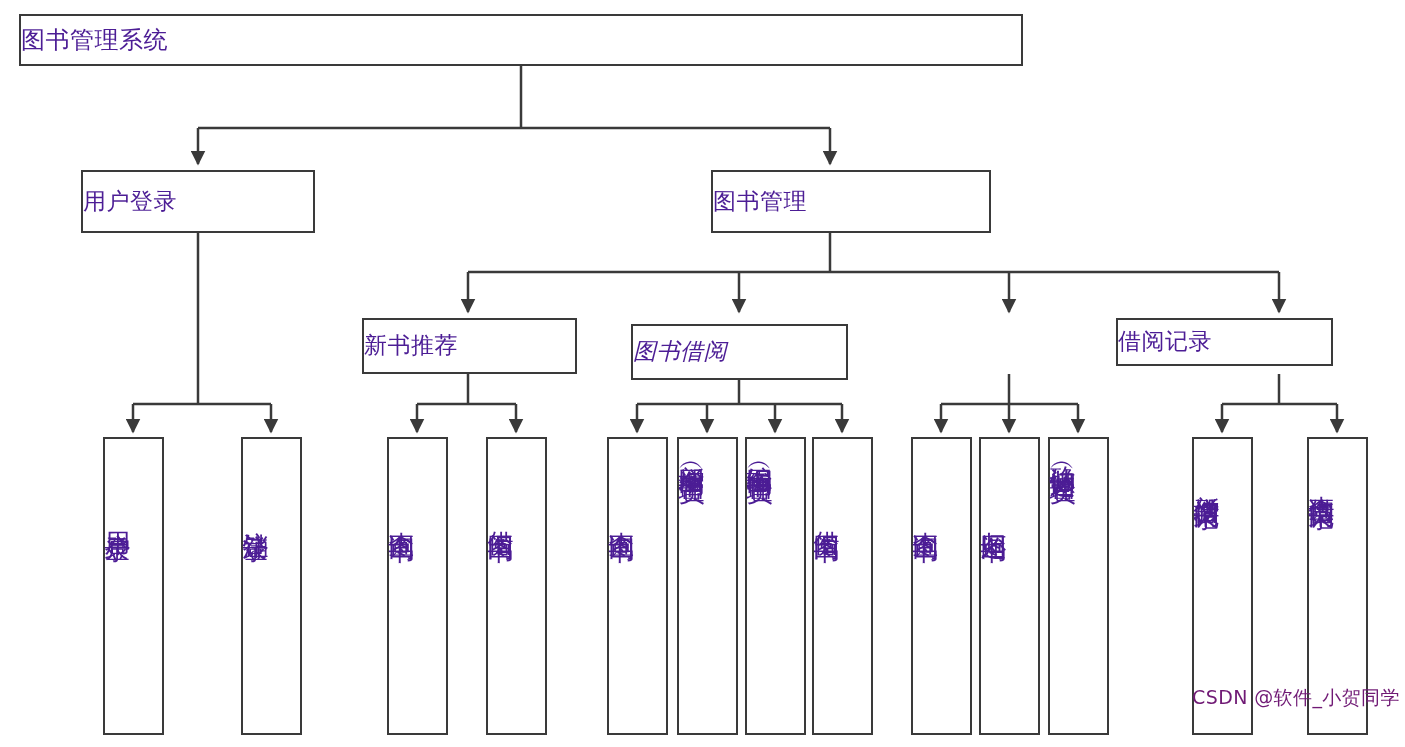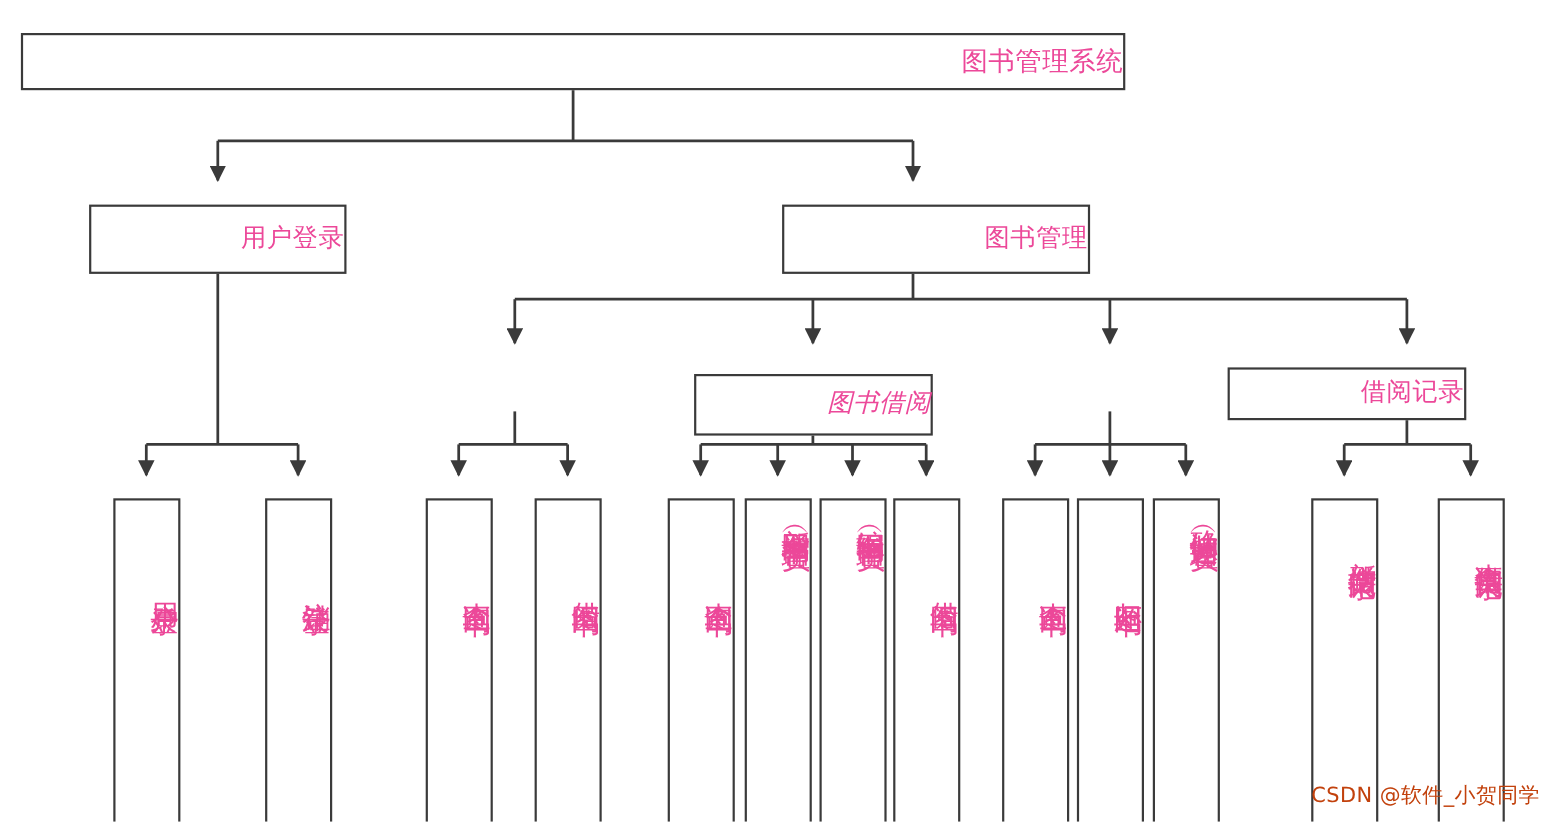--- a/index.html
+++ b/index.html
@@ -26,24 +26,23 @@
     height: 747px;
     pointer-events: none;
   }
   .node {
     position: absolute;
     box-sizing: border-box;
     border: 2.5px solid #3a3a3a;
     background: #ffffff;
     display: flex;
     align-items: center;
-    justify-content: flex-end;
-    color: #ec4899;
+    justify-content: flex-start;
+    color: #4c1d95;
     z-index: 2;
-    margin-top: 16px;
   }
   .node .label {
     display: block;
     text-align: center;
     line-height: 1.18;
     letter-spacing: 0.5px;
   }
   .node.horiz .label {
     font-size: 23px;
     white-space: nowrap;
@@ -59,23 +58,23 @@
     line-height: 1.0;
     letter-spacing: 2px;
     white-space: nowrap;
   }
   .node.root .label {
     font-size: 24px;
   }
   .watermark {
     position: absolute;
     left: 1192px;
-    top: 710px;
+    top: 685px;
     font-size: 19px;
-    color: #c2410c;
+    color: #701a75;
     white-space: nowrap;
     z-index: 3;
     letter-spacing: 0.4px;
   }
 </style>
 </head>
 <body>
 
 <div id="canvas">
 
@@ -133,20 +132,23 @@
     <span class="label">图书管理系统</span>
   </div>
 
   <div class="node horiz" style="left:81px; top:170px; width:234px; height:63px;">
     <span class="label">用户登录</span>
   </div>
   <div class="node horiz" style="left:711px; top:170px; width:280px; height:63px;">
     <span class="label">图书管理</span>
   </div>
 
+  <div class="node horiz" style="left:362px; top:318px; width:215px; height:56px;">
+    <span class="label">新书推荐</span>
+  </div>
   <div class="node horiz" style="left:631px; top:324px; width:217px; height:56px;font-style:italic;">
     <span class="label">图书借阅</span>
   </div>
   <div class="node horiz" style="left:1116px; top:318px; width:217px; height:48px;">
     <span class="label">借阅记录</span>
   </div>
 
   <div class="node vert" style="left:103px; top:437px; width:61px; height:298px; padding-top:72px;">
     <span class="label">用户登录</span>
   </div>

